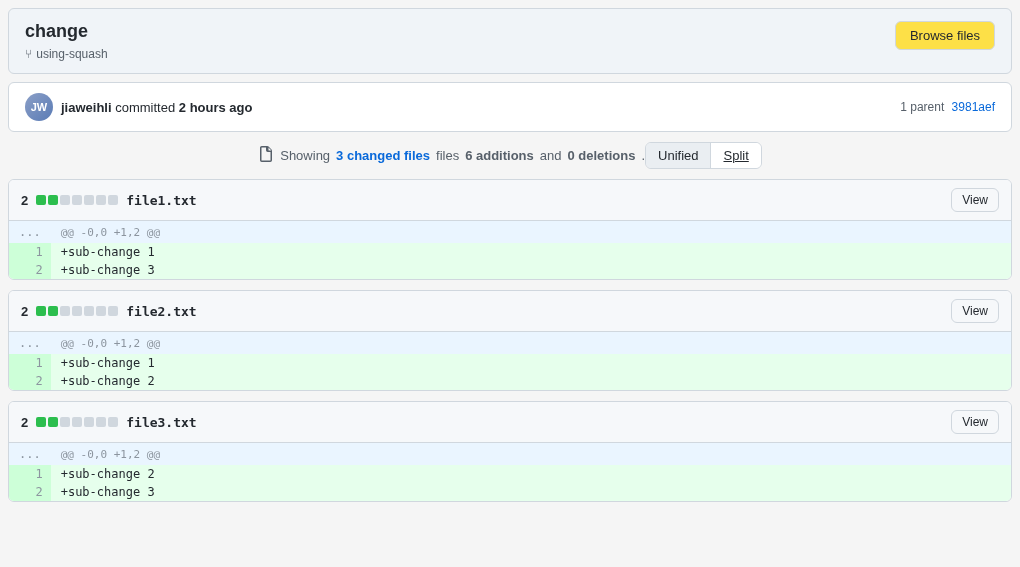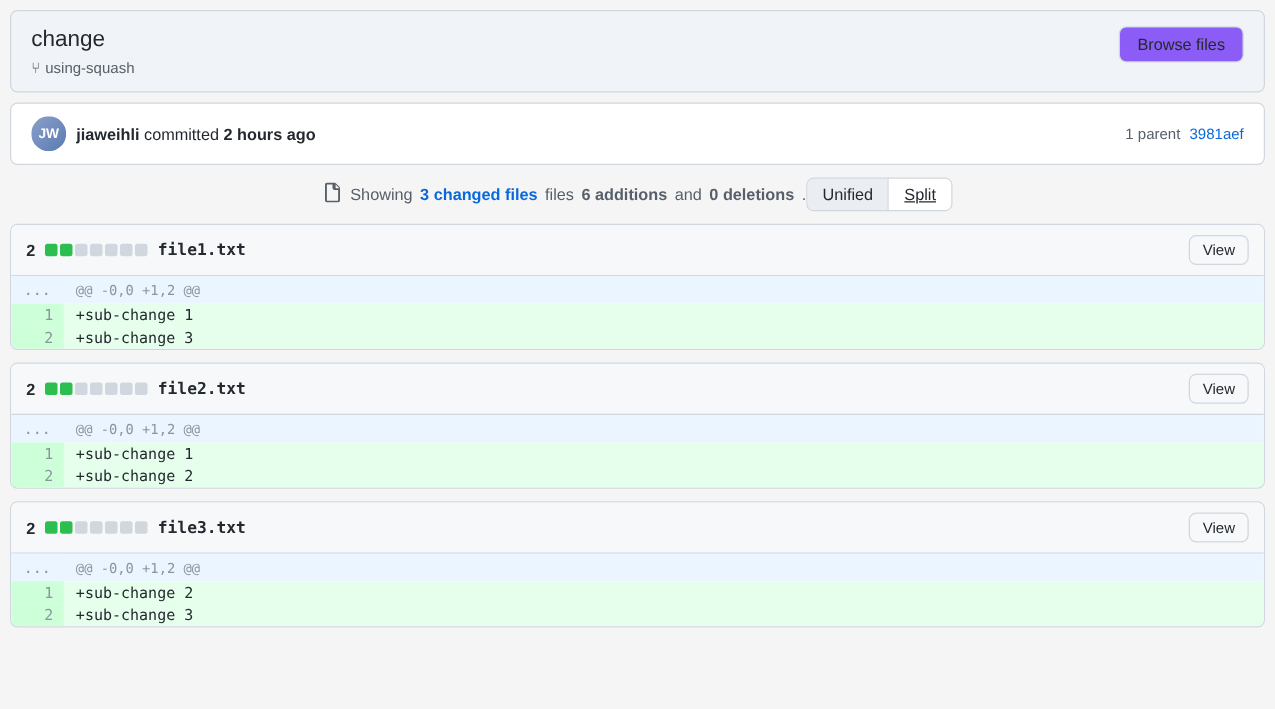--- a/index.html
+++ b/index.html
@@ -23,36 +23,36 @@
       border-radius: 6px;
       padding: 12px 16px;
       margin-bottom: 8px;
       display: flex;
       align-items: flex-start;
       justify-content: space-between;
     }
     .commit-header-left {}
     .commit-title {
       font-size: 18px;
-      font-weight: normal;
+      font-weight: bold;
       color: #24292f;
       margin-bottom: 4px;
     }
     .branch-tag {
       display: inline-flex;
       align-items: center;
       color: #57606a;
       font-size: 12px;
       gap: 4px;
     }
     .branch-icon {
       color: #57606a;
     }
     .browse-files-btn {
-      background: #8b5cf6;
+      background: #fde047;
       border: 1px solid #d0d7de;
       border-radius: 6px;
       padding: 6px 14px;
       font-size: 13px;
       color: #24292f;
       cursor: pointer;
       white-space: nowrap;
     }
 
     

